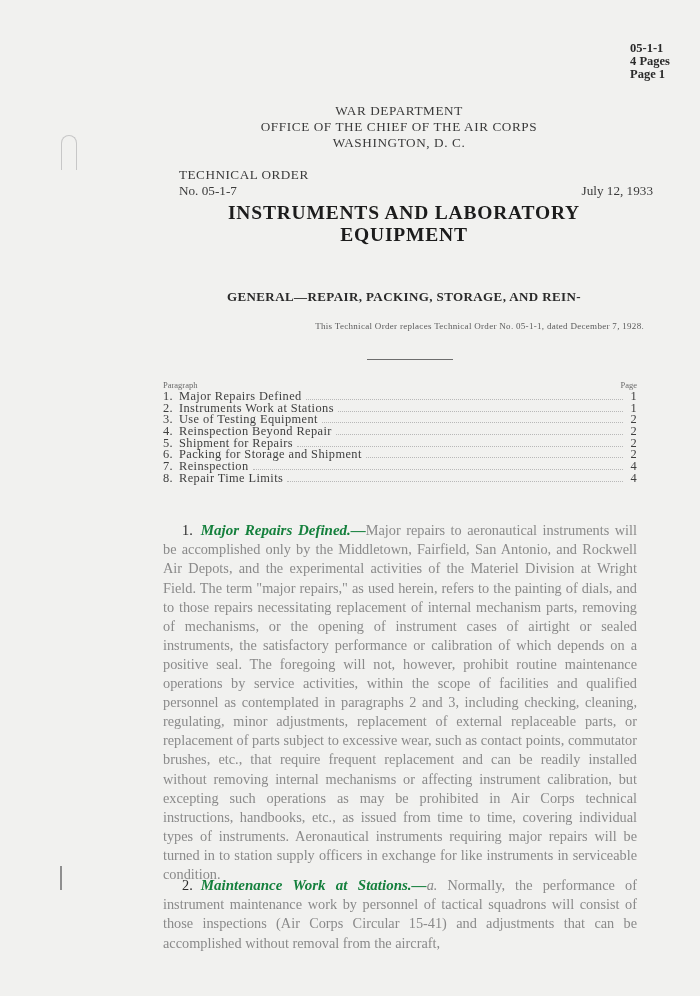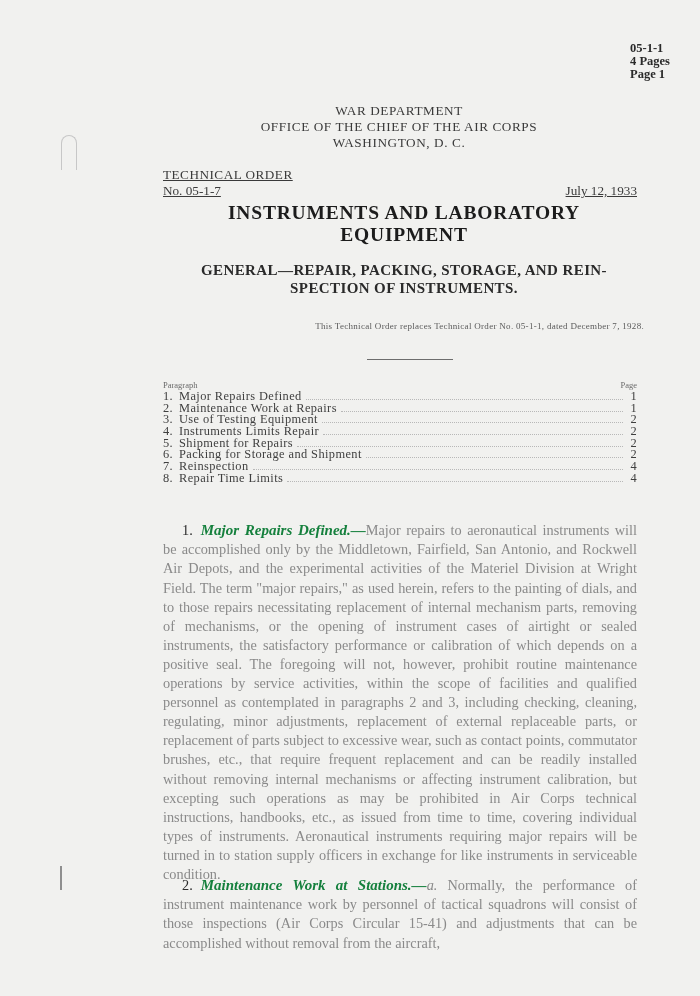--- a/index.html
+++ b/index.html
@@ -42,51 +42,50 @@
       top: 103px;
       text-align: center;
       font-size: 13.2px;
       letter-spacing: 0.6px;
       line-height: 16px;
       color: #3a3a3a;
     }
 
     .to-block {
       position: absolute;
-      left: 139px;
+      left: 155px;
       top: 167px;
       width: 474px;
       font-size: 13.2px;
       line-height: 16px;
       color: #3a3a3a;
-      text-decoration: underline;
     }
     .to-row { display: flex; justify-content: space-between; }
     .to-label { letter-spacing: 0.5px; }
 
     .title {
       position: absolute;
       left: 140px;
       width: 480px;
       top: 202px;
       text-align: center;
       font-weight: bold;
       font-size: 19.5px;
       line-height: 22px;
       letter-spacing: 0.8px;
       color: #1c1c1c;
     }
     .subtitle {
       position: absolute;
       left: 140px;
       width: 480px;
-      top: 261px;
+      top: 288px;
       text-align: center;
       font-weight: bold;
-      font-size: 15px;
+      font-size: 13px;
       line-height: 18px;
       letter-spacing: 0.4px;
       color: #2a2a2a;
     }
     .replaces {
       position: absolute;
       left: 140px;
       width: 480px;
       top: 321px;
       text-align: right;
@@ -212,53 +211,52 @@
     </div>
   </div>
 
   <div class="title">
     <div>INSTRUMENTS AND LABORATORY</div>
     <div>EQUIPMENT</div>
   </div>
 
   <div class="subtitle">
     <div>GENERAL—REPAIR, PACKING, STORAGE, AND REIN-</div>
-    <div>SPECTION OF INSTRUMENTS.</div>
   </div>
 
   <div class="replaces">This Technical Order replaces Technical Order No. 05-1-1, dated December 7, 1928.</div>
 
   <div class="rule"></div>
 
   <div class="toc">
     <div class="toc-head">
       <span>Paragraph</span>
       <span>Page</span>
     </div>
     <div class="toc-row">
       <span class="toc-num">1.</span>
       <span class="toc-title">Major Repairs Defined</span>
       <span class="toc-dots"></span>
       <span class="toc-page">1</span>
     </div>
     <div class="toc-row">
       <span class="toc-num">2.</span>
-      <span class="toc-title">Maintenance Work at Repairs</span>
+      <span class="toc-title">Instruments Work at Stations</span>
       <span class="toc-dots"></span>
       <span class="toc-page">1</span>
     </div>
     <div class="toc-row">
       <span class="toc-num">3.</span>
       <span class="toc-title">Use of Testing Equipment</span>
       <span class="toc-dots"></span>
       <span class="toc-page">2</span>
     </div>
     <div class="toc-row">
       <span class="toc-num">4.</span>
-      <span class="toc-title">Instruments Limits Repair</span>
+      <span class="toc-title">Reinspection Beyond Repair</span>
       <span class="toc-dots"></span>
       <span class="toc-page">2</span>
     </div>
     <div class="toc-row">
       <span class="toc-num">5.</span>
       <span class="toc-title">Shipment for Repairs</span>
       <span class="toc-dots"></span>
       <span class="toc-page">2</span>
     </div>
     <div class="toc-row">

